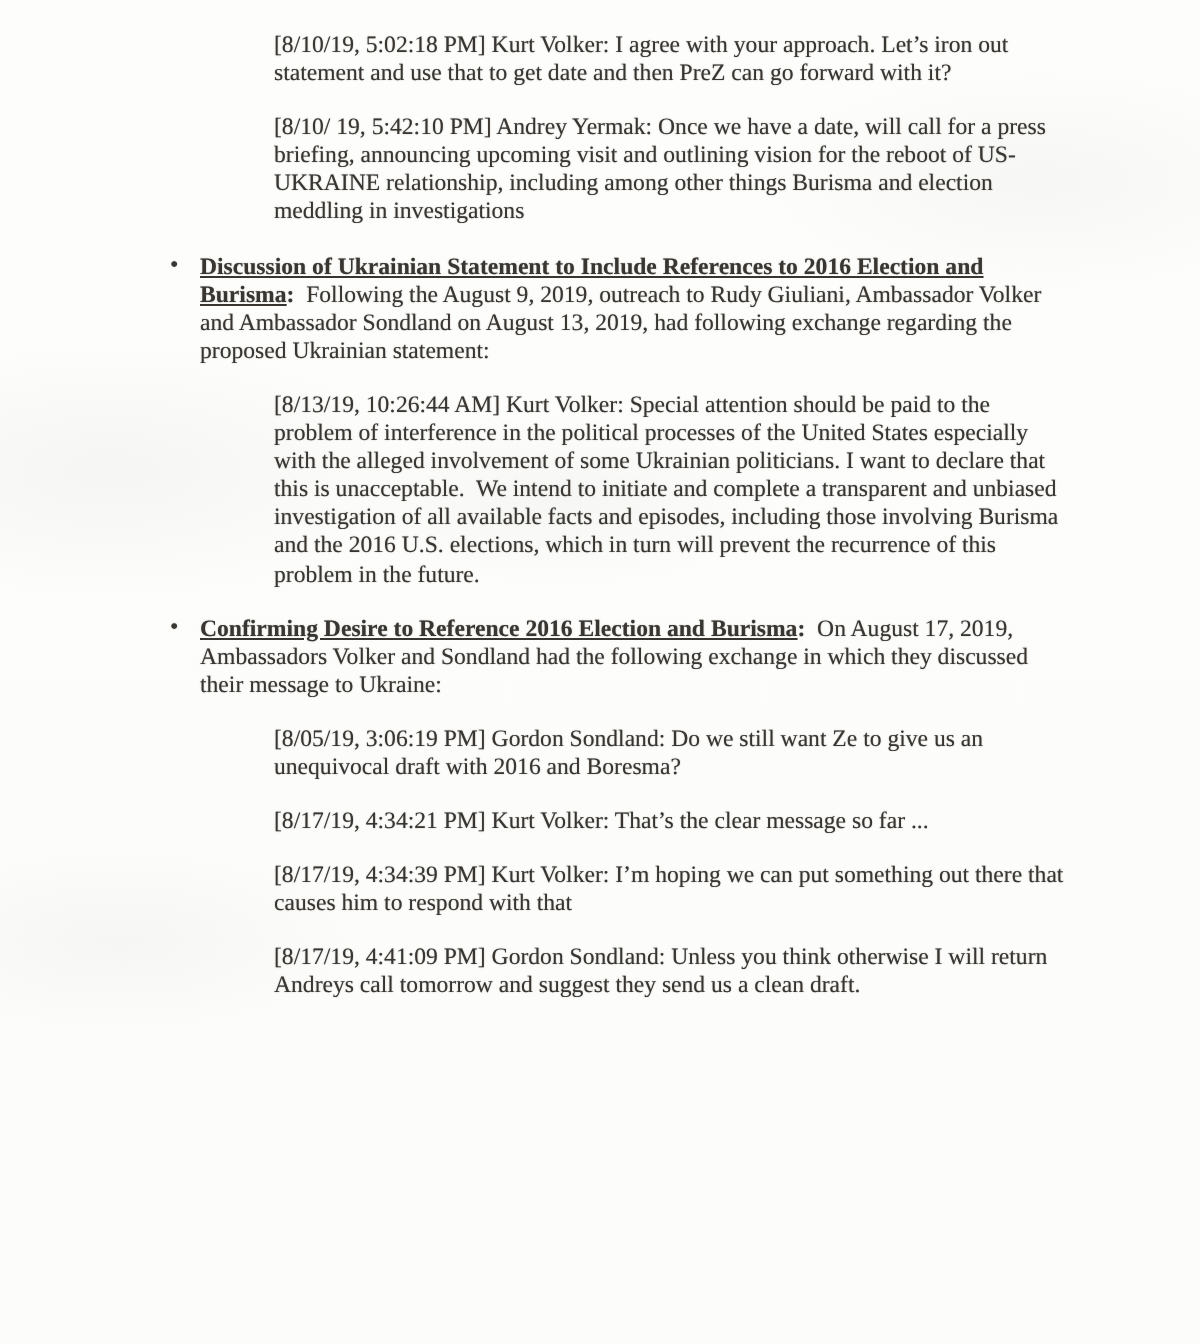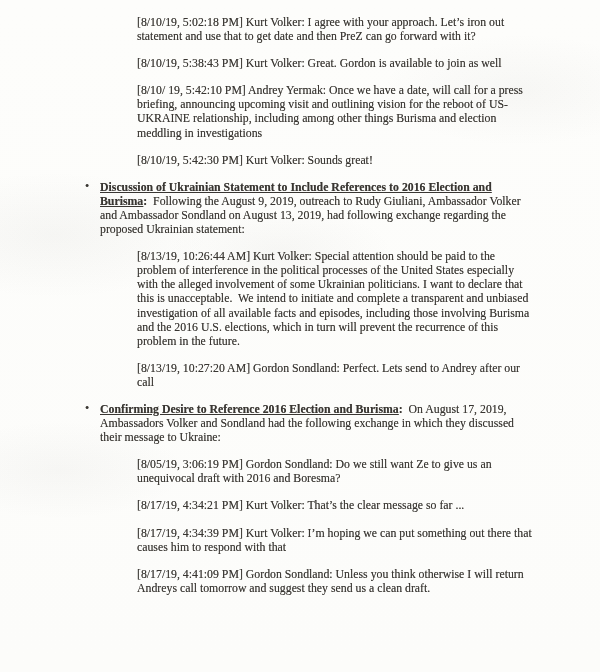--- a/index.html
+++ b/index.html
@@ -49,29 +49,26 @@
     white-space: pre-wrap;
   }
 </style>
 </head>
 <body>
 
 <div class="page">
   <div class="content">
 
     <p class="msg">[8/10/19, 5:02:18 PM] Kurt Volker: I agree with your approach. Let’s iron out statement and use that to get date and then PreZ can go forward with it?</p>
-    <p class="msg">[8/10/19, 5:38:43 PM] Kurt Volker: Great. Gordon is available to join as well</p>
     <p class="msg">[8/10/ 19, 5:42:10 PM] Andrey Yermak: Once we have a date, will call for a press briefing, announcing upcoming visit and outlining vision for the reboot of US-UKRAINE relationship, including among other things Burisma and election meddling in investigations</p>
-    <p class="msg">[8/10/19, 5:42:30 PM] Kurt Volker: Sounds great!</p>
 
     <div class="bullet">
       <span class="dot">•</span>
       <p><strong class="bh">Discussion of Ukrainian Statement to Include References to 2016 Election and Burisma</strong><strong class="bs">:</strong><span class="bb">  Following the August 9, 2019, outreach to Rudy Giuliani, Ambassador Volker and Ambassador Sondland on August 13, 2019, had following exchange regarding the proposed Ukrainian statement:</span></p>
       <p class="msg-in">[8/13/19, 10:26:44 AM] Kurt Volker: Special attention should be paid to the problem of interference in the political processes of the United States especially with the alleged involvement of some Ukrainian politicians. I want to declare that this is unacceptable.  We intend to initiate and complete a transparent and unbiased investigation of all available facts and episodes, including those involving Burisma and the 2016 U.S. elections, which in turn will prevent the recurrence of this problem in the future.</p>
-      <p class="msg-in">[8/13/19, 10:27:20 AM] Gordon Sondland: Perfect. Lets send to Andrey after our call</p>
     </div>
 
     <div class="bullet">
       <span class="dot">•</span>
       <p><strong class="bh">Confirming Desire to Reference 2016 Election and Burisma</strong><strong class="bs">:</strong><span class="bb">  On August 17, 2019, Ambassadors Volker and Sondland had the following exchange in which they discussed their message to Ukraine:</span></p>
       <p class="msg-in">[8/05/19, 3:06:19 PM] Gordon Sondland: Do we still want Ze to give us an unequivocal draft with 2016 and Boresma?</p>
       <p class="msg-in">[8/17/19, 4:34:21 PM] Kurt Volker: That’s the clear message so far ...</p>
       <p class="msg-in">[8/17/19, 4:34:39 PM] Kurt Volker: I’m hoping we can put something out there that causes him to respond with that</p>
       <p class="msg-in">[8/17/19, 4:41:09 PM] Gordon Sondland: Unless you think otherwise I will return Andreys call tomorrow and suggest they send us a clean draft.</p>
     </div>

